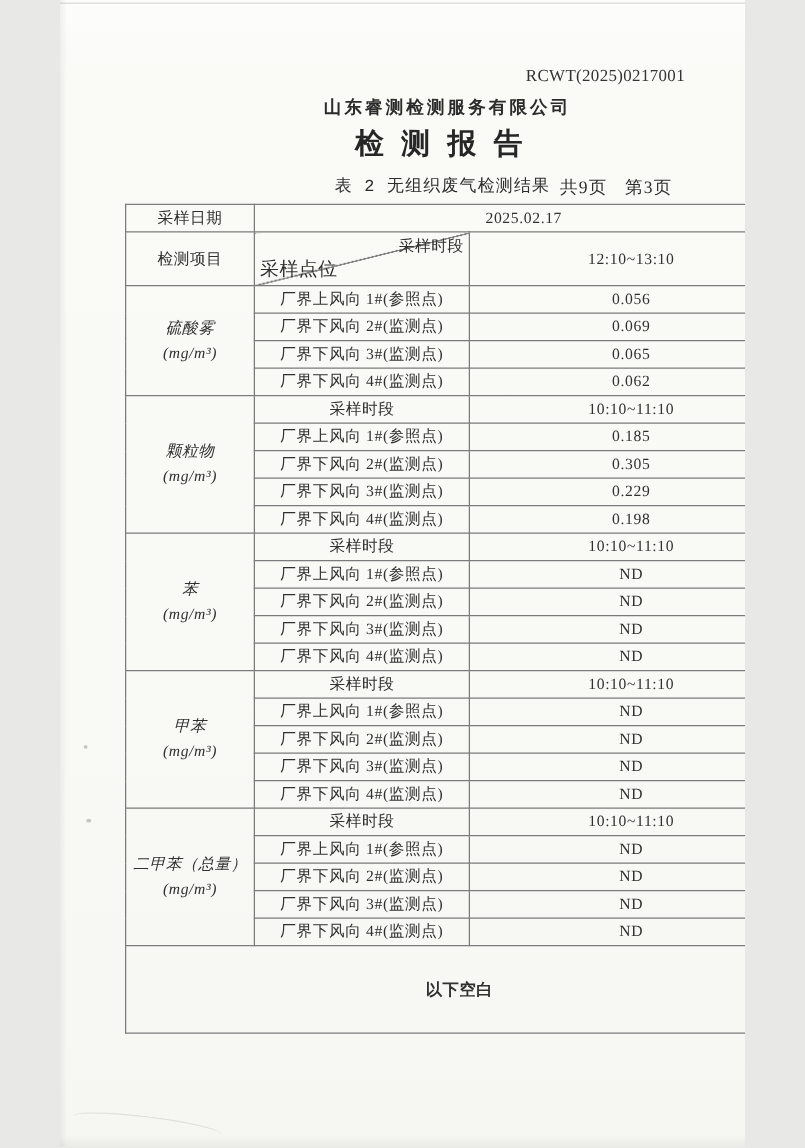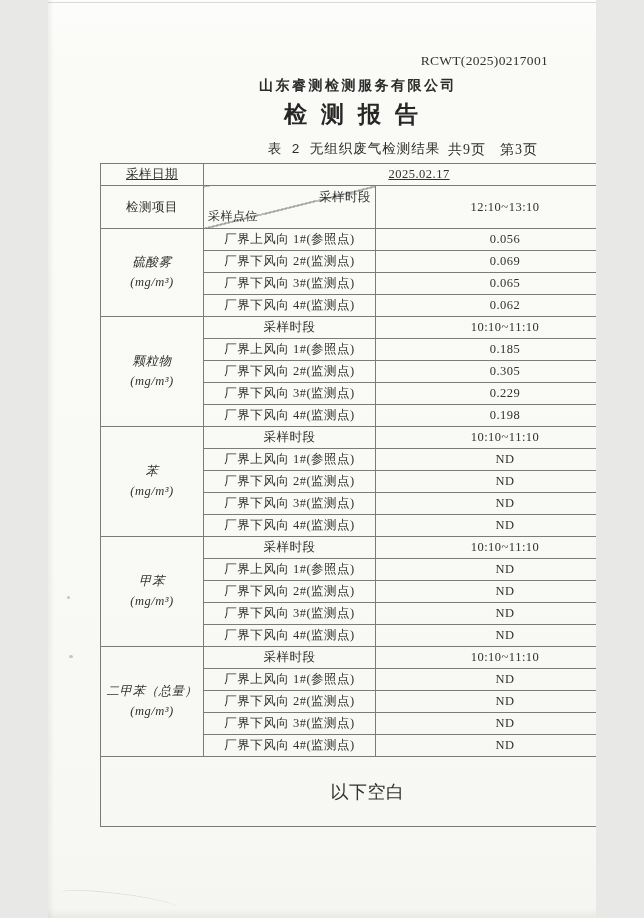--- a/index.html
+++ b/index.html
@@ -31,36 +31,36 @@
     position:absolute;left:52px;top:163px;
     width:534px;border-collapse:collapse;table-layout:fixed;
     font-size:12.5px;color:#303030;
   }
   table.report td{
     border:1px solid #7b7b7b;
     text-align:center;vertical-align:middle;
     padding:0;overflow:hidden;
     letter-spacing:.5px;
   }
-  tr.h-r1{height:22px;text-decoration:underline;}
+  tr.h-r1{height:22px;}
   tr.h-r2{height:43px;}
   tr.h-d{height:22px;}
   tr.h-blank{height:70px;}
   td.grp div{line-height:1.55;font-style:italic;}
   td.diag{
     position:relative;
     background:linear-gradient(to bottom right,
       transparent calc(50% - .6px),
       #7b7b7b calc(50% - .6px),
       #7b7b7b calc(50% + .6px),
       transparent calc(50% + .6px));
   }
   td.diag .dt{position:absolute;top:3px;right:4px;font-size:12.5px;}
-  td.diag .db{position:absolute;bottom:3px;left:4px;font-size:12px;}
-  td.blank-cell{text-align:left;vertical-align:top;padding:3px 6px;font-size:18px;letter-spacing:1px;}
+  td.diag .db{position:absolute;bottom:3px;left:4px;font-size:15px;}
+  td.blank-cell{text-align:left;vertical-align:top;padding:3px 6px;font-size:13px;letter-spacing:1px;font-weight:bold;}
 </style>
 </head>
 <body>
 
 <div class="page">
   <div class="edge-top"></div>
   <div class="edge-left"></div>
   <div class="edge-bottom"></div>
   <div class="crease"></div>
   <div class="speck s1"></div>

